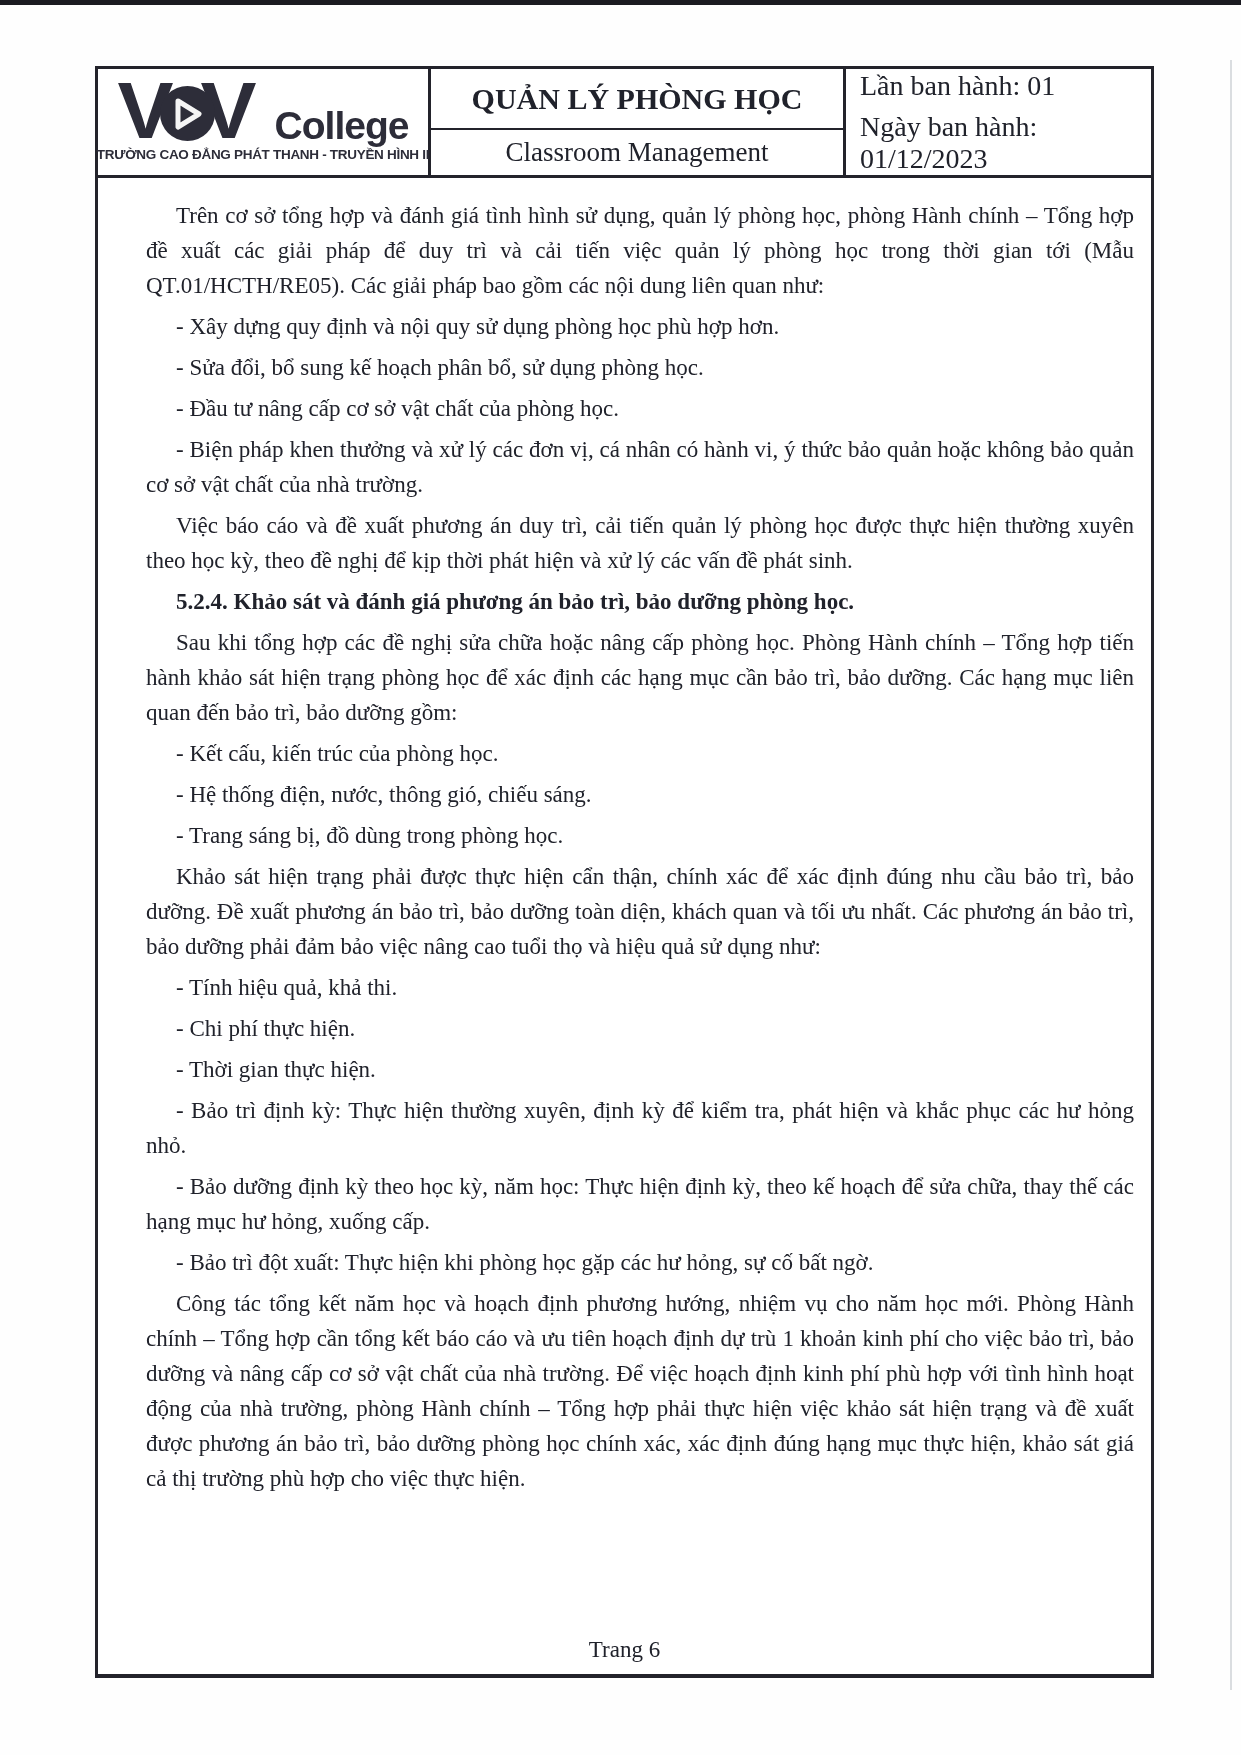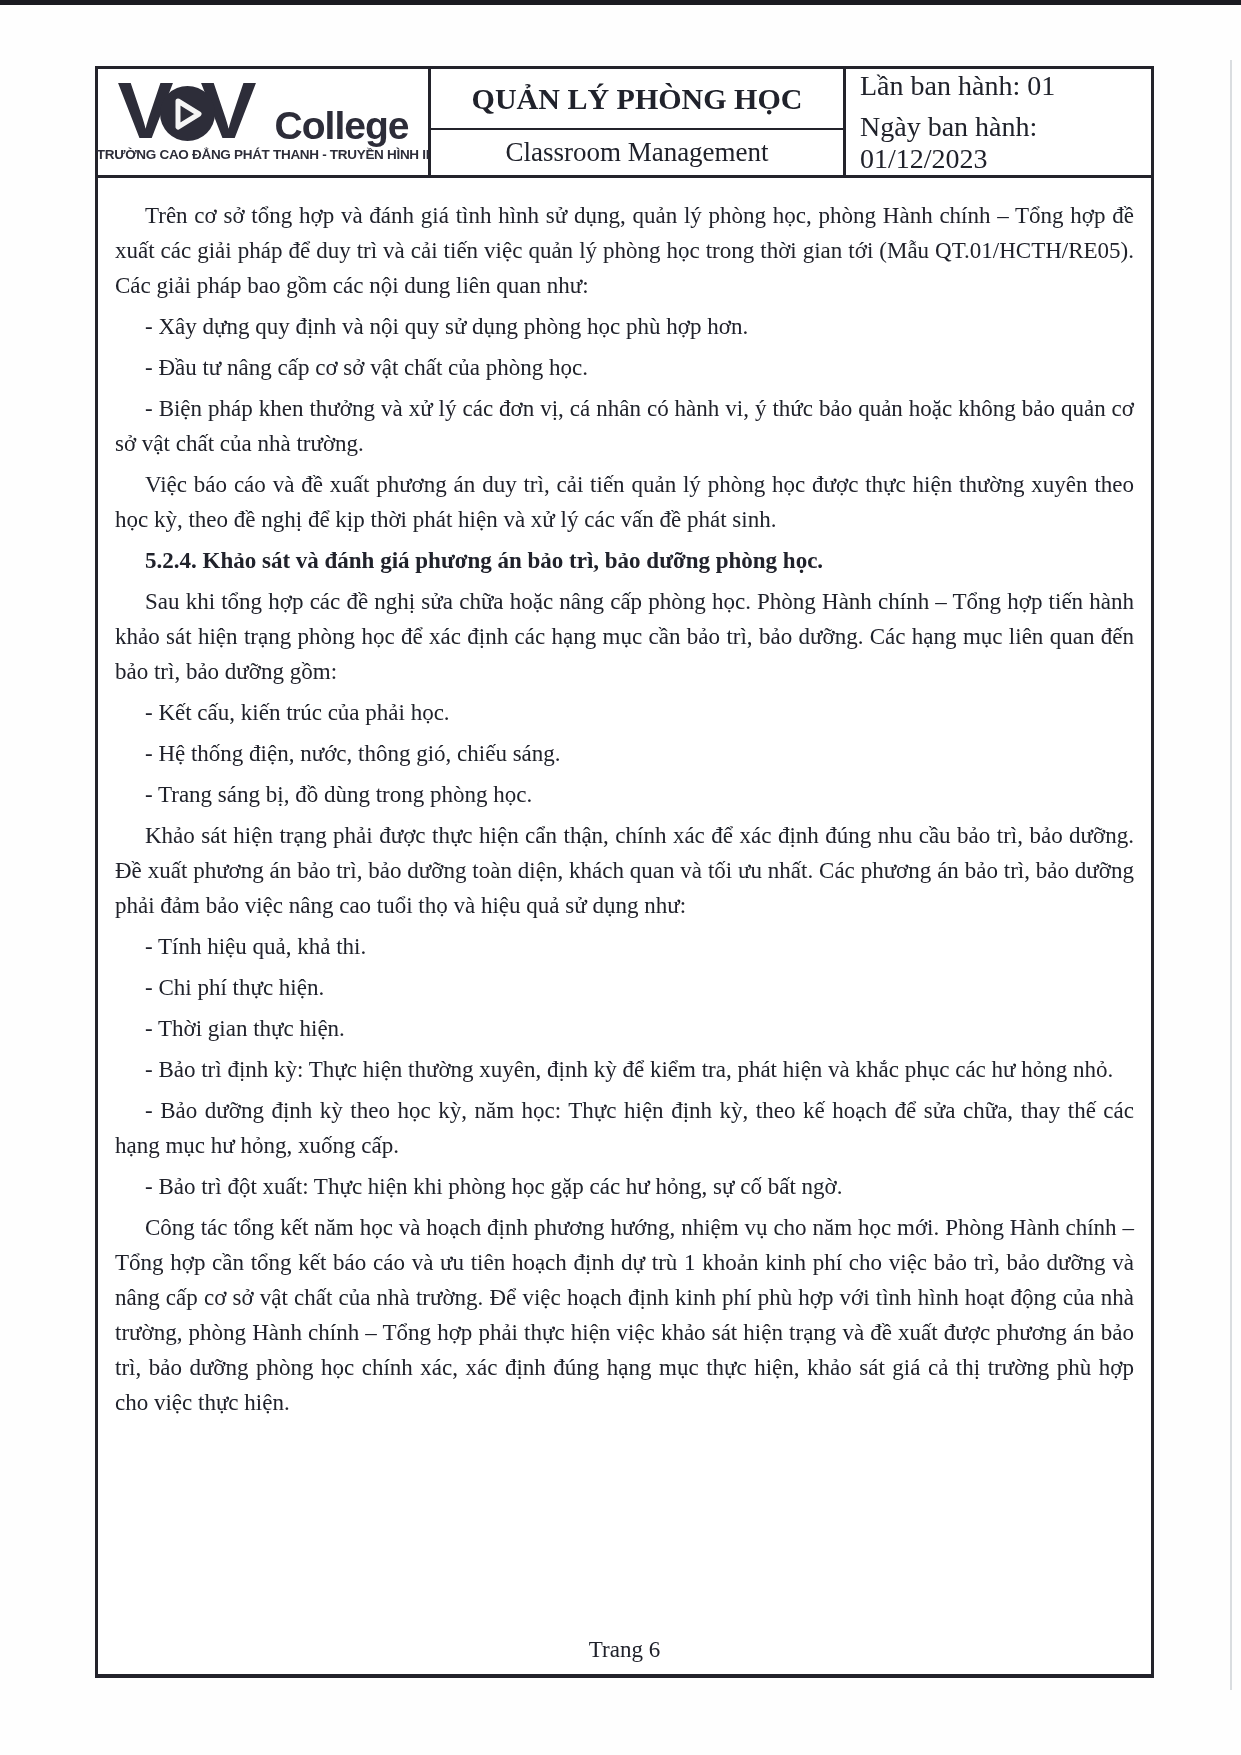--- a/index.html
+++ b/index.html
@@ -54,21 +54,21 @@
     gap:9px; padding-left:14px; font-size:28px;
   }
 
   
   .body-box {
     position:absolute; left:95px; top:175px; width:1059px; height:1503px;
     box-sizing:border-box; border:3px solid #23232b; border-bottom-width:4px;
     background:#fff; display:flex; flex-direction:column;
     padding:20px 17px 5px 17px;
   }
-  .content { flex:1; }
+  .content { flex:1;margin-left:31px; }
   .blk { margin:0 0 6px 0; text-indent:30px; text-align:justify; font-size:23px; line-height:35px; }
   .blk.heading { font-weight:bold; }
   .footer { text-align:center; font-size:23px; line-height:32px; padding-bottom:3px;margin-top:11px; }
 </style>
 </head>
 <body>
 
 <div class="page">
 
   <div class="scan-topline"></div>
@@ -101,26 +101,27 @@
       <div>Lần ban hành: 01</div>
       <div>Ngày ban hành: 01/12/2023</div>
     </div>
 
   </div>
 
   <div class="body-box">
     <div class="content">
         <p class="blk paragraph">Trên cơ sở tổng hợp và đánh giá tình hình sử dụng, quản lý phòng học, phòng Hành chính – Tổng hợp đề xuất các giải pháp để duy trì và cải tiến việc quản lý phòng học trong thời gian tới (Mẫu QT.01/HCTH/RE05). Các giải pháp bao gồm các nội dung liên quan như:</p>
         <p class="blk bullet">- Xây dựng quy định và nội quy sử dụng phòng học phù hợp hơn.</p>
+        <p class="blk bullet">- Sửa đổi, bổ sung kế hoạch phân bổ, sử dụng phòng học.</p>
         <p class="blk bullet">- Đầu tư nâng cấp cơ sở vật chất của phòng học.</p>
         <p class="blk bullet">- Biện pháp khen thưởng và xử lý các đơn vị, cá nhân có hành vi, ý thức bảo quản hoặc không bảo quản cơ sở vật chất của nhà trường.</p>
         <p class="blk paragraph">Việc báo cáo và đề xuất phương án duy trì, cải tiến quản lý phòng học được thực hiện thường xuyên theo học kỳ, theo đề nghị để kịp thời phát hiện và xử lý các vấn đề phát sinh.</p>
         <p class="blk heading">5.2.4. Khảo sát và đánh giá phương án bảo trì, bảo dưỡng phòng học.</p>
         <p class="blk paragraph">Sau khi tổng hợp các đề nghị sửa chữa hoặc nâng cấp phòng học. Phòng Hành chính – Tổng hợp tiến hành khảo sát hiện trạng phòng học để xác định các hạng mục cần bảo trì, bảo dưỡng. Các hạng mục liên quan đến bảo trì, bảo dưỡng gồm:</p>
-        <p class="blk bullet">- Kết cấu, kiến trúc của phải học.</p>
+        <p class="blk bullet">- Kết cấu, kiến trúc của phòng học.</p>
         <p class="blk bullet">- Hệ thống điện, nước, thông gió, chiếu sáng.</p>
         <p class="blk bullet">- Trang sáng bị, đồ dùng trong phòng học.</p>
         <p class="blk paragraph">Khảo sát hiện trạng phải được thực hiện cẩn thận, chính xác để xác định đúng nhu cầu bảo trì, bảo dưỡng. Đề xuất phương án bảo trì, bảo dưỡng toàn diện, khách quan và tối ưu nhất. Các phương án bảo trì, bảo dưỡng phải đảm bảo việc nâng cao tuổi thọ và hiệu quả sử dụng như:</p>
         <p class="blk bullet">- Tính hiệu quả, khả thi.</p>
         <p class="blk bullet">- Chi phí thực hiện.</p>
         <p class="blk bullet">- Thời gian thực hiện.</p>
         <p class="blk bullet">- Bảo trì định kỳ: Thực hiện thường xuyên, định kỳ để kiểm tra, phát hiện và khắc phục các hư hỏng nhỏ.</p>
         <p class="blk bullet">- Bảo dưỡng định kỳ theo học kỳ, năm học: Thực hiện định kỳ, theo kế hoạch để sửa chữa, thay thế các hạng mục hư hỏng, xuống cấp.</p>
         <p class="blk bullet">- Bảo trì đột xuất: Thực hiện khi phòng học gặp các hư hỏng, sự cố bất ngờ.</p>
         <p class="blk paragraph">Công tác tổng kết năm học và hoạch định phương hướng, nhiệm vụ cho năm học mới. Phòng Hành chính – Tổng hợp cần tổng kết báo cáo và ưu tiên hoạch định dự trù 1 khoản kinh phí cho việc bảo trì, bảo dưỡng và nâng cấp cơ sở vật chất của nhà trường. Để việc hoạch định kinh phí phù hợp với tình hình hoạt động của nhà trường, phòng Hành chính – Tổng hợp phải thực hiện việc khảo sát hiện trạng và đề xuất được phương án bảo trì, bảo dưỡng phòng học chính xác, xác định đúng hạng mục thực hiện, khảo sát giá cả thị trường phù hợp cho việc thực hiện.</p>

